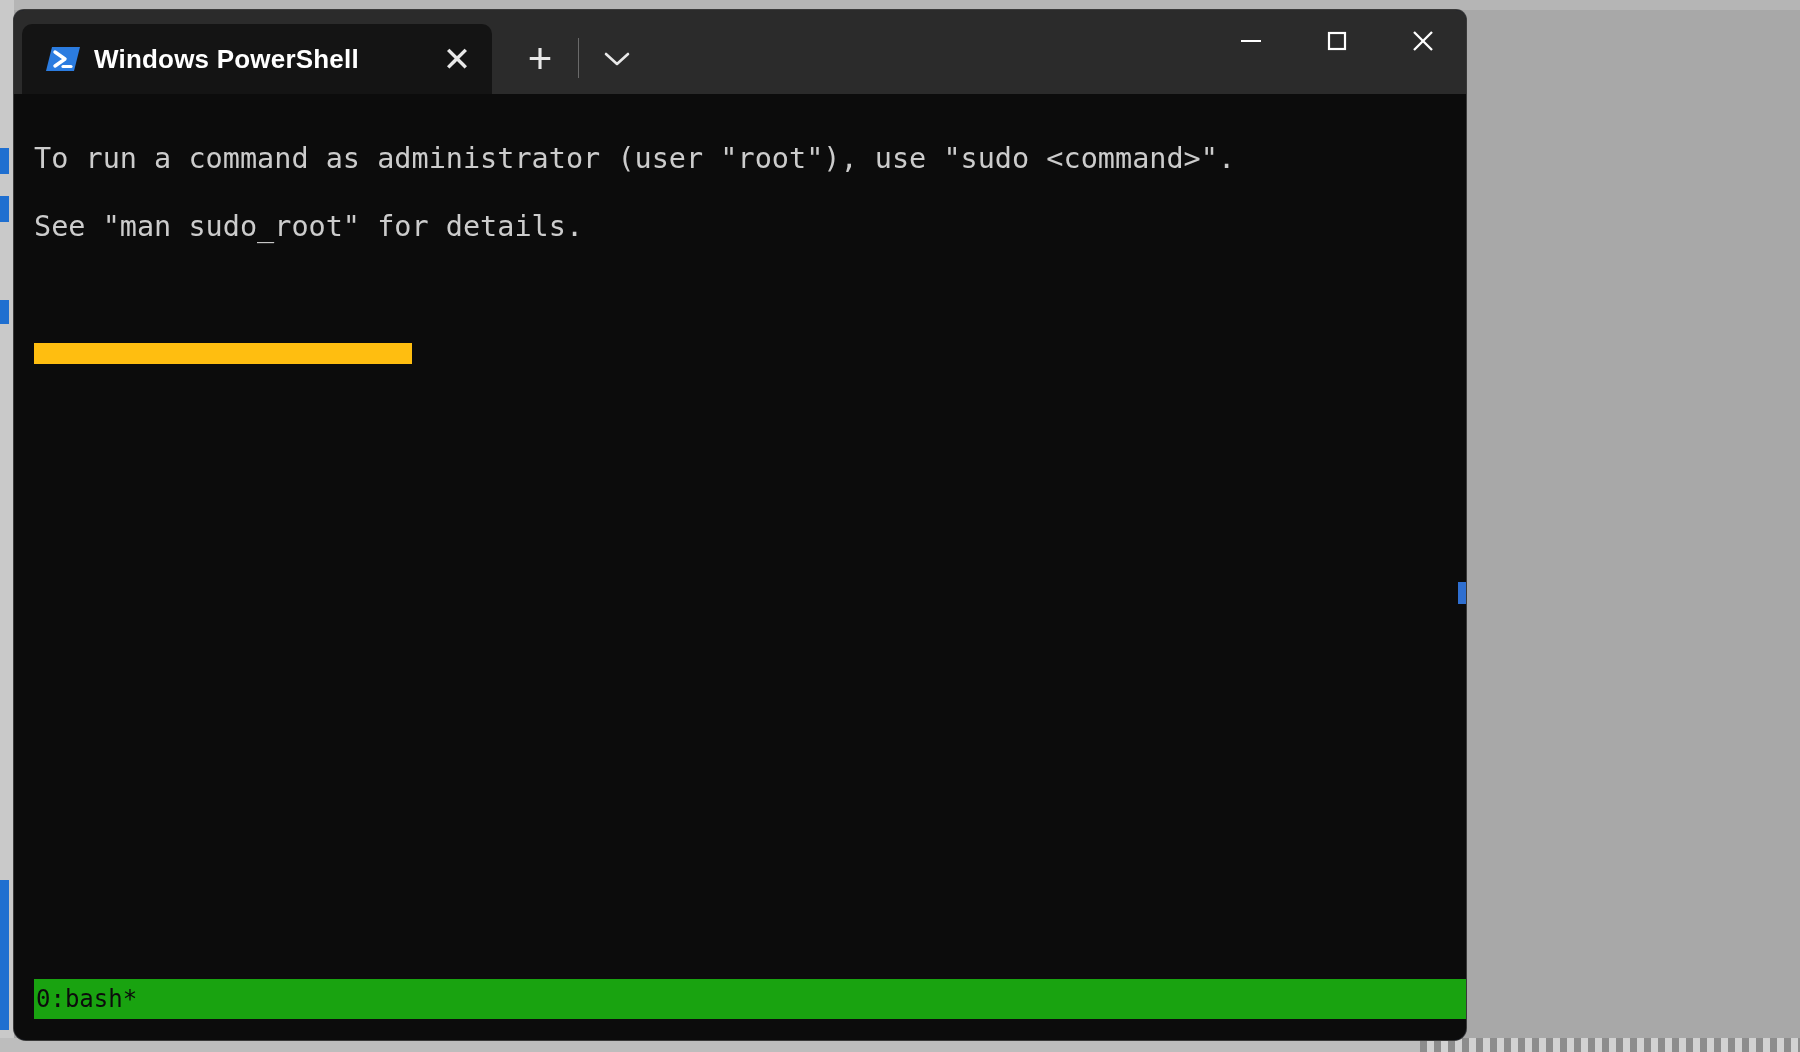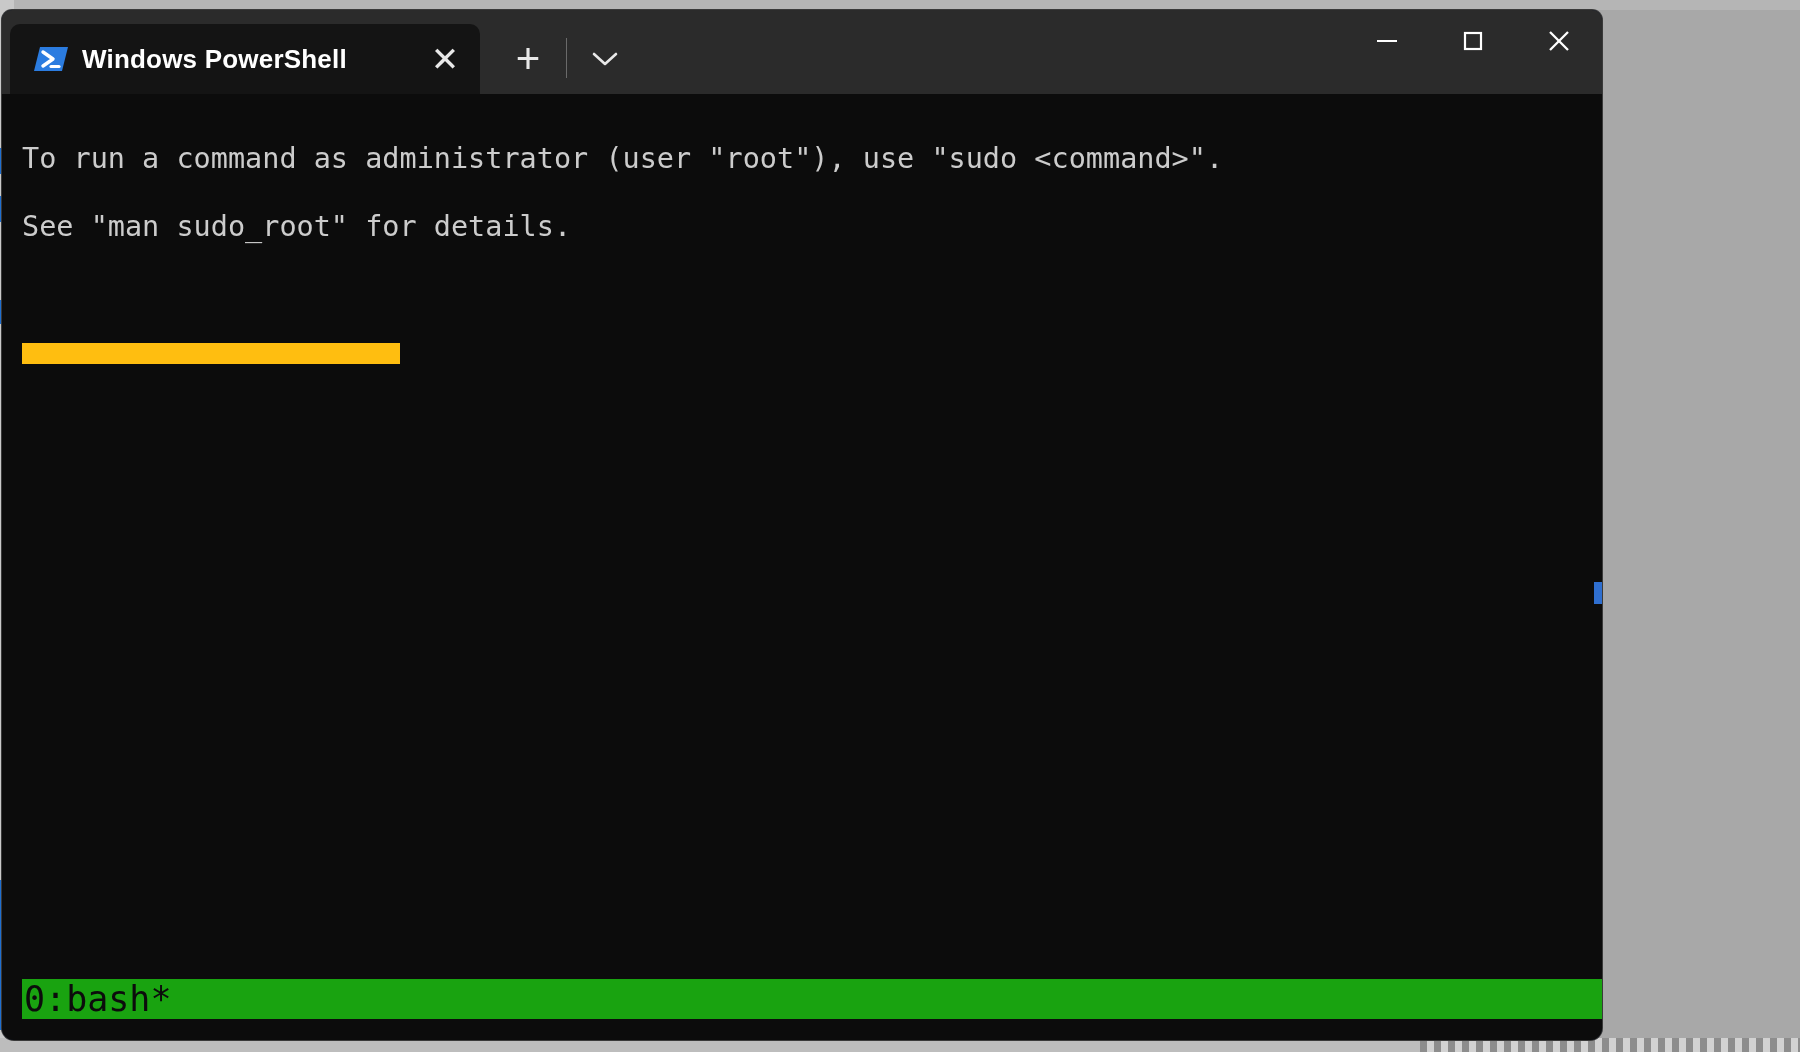--- a/index.html
+++ b/index.html
@@ -56,23 +56,23 @@
     right: 0;
     bottom: 0;
     width: 380px;
     height: 14px;
     background: repeating-linear-gradient(90deg, #8d8d8d 0 7px, #d2d2d2 7px 14px);
   }
 
   
   #terminal-window {
     position: absolute;
-    left: 2px;
+    left: 14px;
     top: 10px;
-    width: 1600px;
+    width: 1452px;
     height: 1030px;
     background: #0f172a;
     border-radius: 10px 10px 12px 12px;
     box-shadow: 0 0 0 1px #3a3a3a;
     overflow: hidden;
     display: flex;
     flex-direction: column;
   }
 
   
@@ -222,21 +222,21 @@
   
   #tmate-status-bar {
     position: absolute;
     left: 20px;
     bottom: 21px;
     width: 1731px;
     height: 40px;
     background: #19a310;
     color: #0c0c0c;
     font-family: "DejaVu Sans Mono", "Liberation Mono", monospace;
-    font-size: 35px;
+    font-size: 24px;
     line-height: 40px;
     white-space: pre;
     padding-left: 2px;
     box-sizing: border-box;
   }
 </style>
 </head>
 <body>
 
 <div id="desktop-backdrop">

